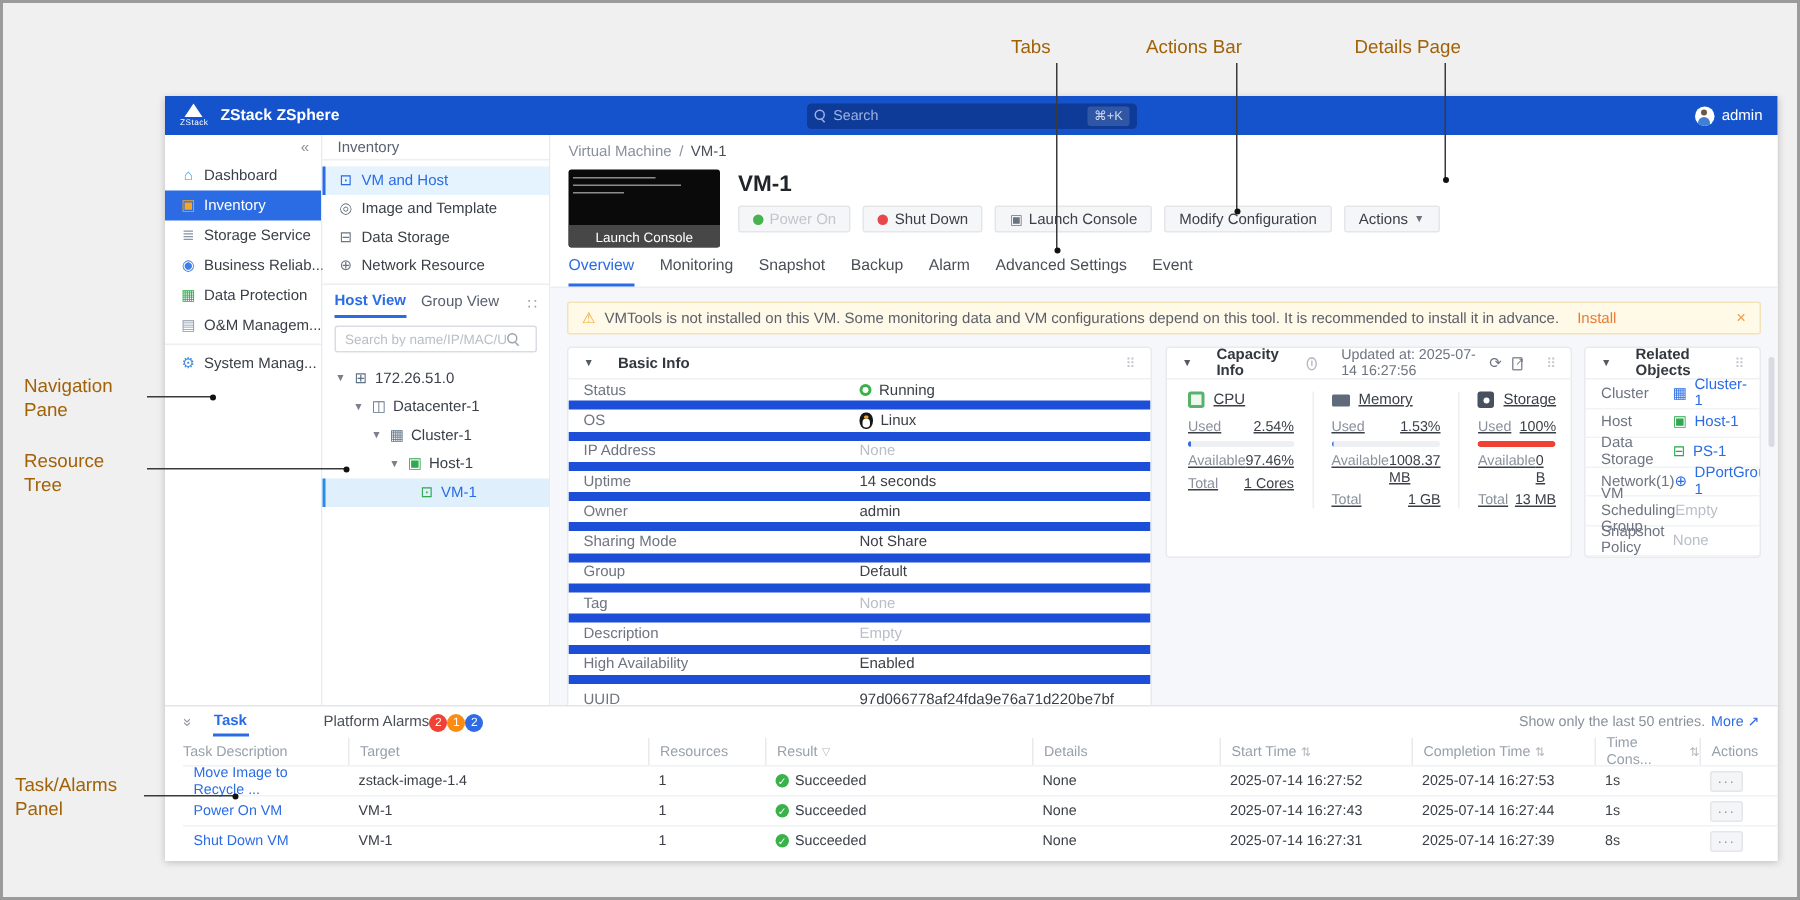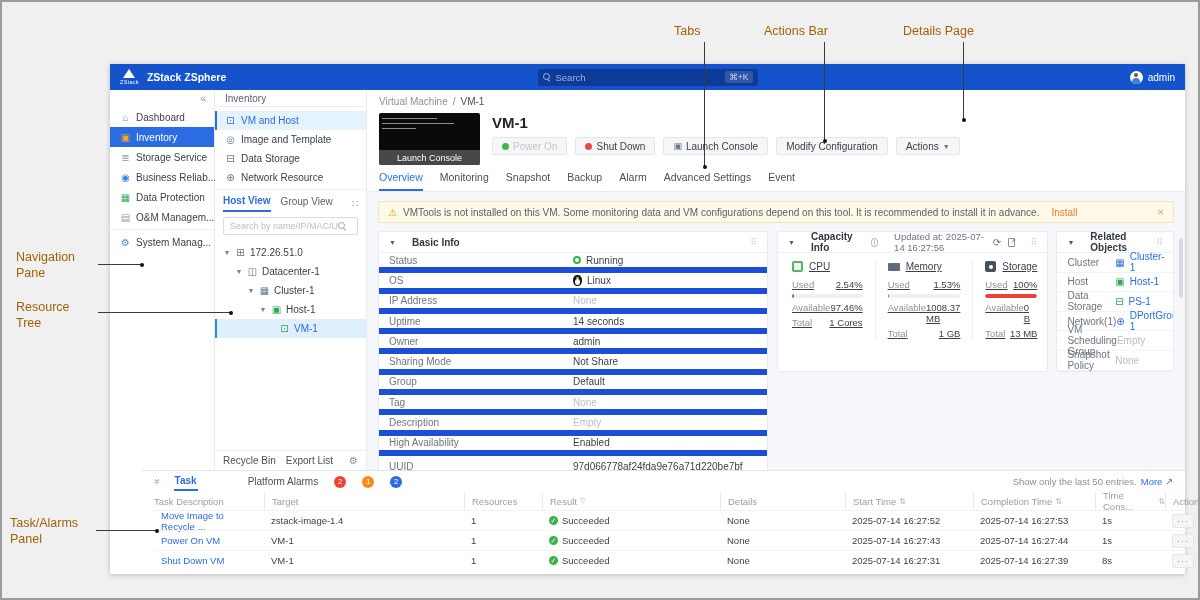--- a/index.html
+++ b/index.html
@@ -175,25 +175,25 @@
   .rlink { color:#2b6ce4; display:flex; align-items:center; gap:5px; cursor:pointer; }
   .ric { font-size:10px; }
   .ric.b::before{ color:#2b6ce4; }
   .ric.g::before{ color:#2fa84f; }
   .ric.cl::before{content:"▦";}
   .ric.ho::before{content:"▣";}
   .ric.ps::before{content:"⊟";}
   .ric.ne::before{content:"⊕";}
 
   
-  .taskpanel { flex:0 0 104px; border-top:1px solid #e2e5e9; background:#fff; display:flex; flex-direction:column;margin-left:32px; }
+  .taskpanel { flex:0 0 104px; border-top:1px solid #e2e5e9; background:#fff; display:flex; flex-direction:column; }
   .tp-head { height:21px; display:flex; align-items:center; padding:0 12px; gap:14px; flex:0 0 auto; }
   .tp-collapse { color:#8a919c; font-size:10px; display:inline-block; transform:rotate(-90deg); }
   .tp-tab { font-weight:bold; color:#2b6ce4; border-bottom:2px solid #2b6ce4; padding:2px 1px 3px; }
-  .tp-tab2 { color:#4a4f57; display:flex; align-items:center; gap:16px;padding-left:36px; }
+  .tp-tab2 { color:#4a4f57; display:flex; align-items:center; gap:0;padding-left:36px; }
   .badge { min-width:12px; height:12px; border-radius:6px; color:#fff; font-size:8px; display:inline-flex; align-items:center; justify-content:center; padding:0 3px; }
   .badge.red{ background:#f04134; } .badge.orange{ background:#fa8c16; } .badge.blue{ background:#2f6be4; }
   .tp-right { margin-left:auto; display:flex; align-items:center; gap:4px; font-size:9.5px; }
   .tp-note { color:#8a919c; }
   .tp-more { color:#2b6ce4; cursor:pointer; }
 
   .ttable { display:grid; grid-template-columns:110px 200px 78px 178px 125px 128px 122px 70px 52px; padding-left:12px; font-size:9.5px; }
   .th { color:#98a0ab; height:18px; display:flex; align-items:center; gap:3px; }
   .th:not(:first-child) { border-left:1px solid #e8eaee; padding-left:7px; }
   .sort { color:#b0b6bf; font-size:8px; }
@@ -343,25 +343,20 @@
           <div class="treerow" style="padding-left:44px;">
             <span class="caret">▼</span>
             <span class="tic ic-hostg"></span>
             <span>Host-1</span>
           </div>
           <div class="treerow selected" style="padding-left:64px;">
             <span class="tic ic-vmg"></span>
             <span>VM-1</span>
           </div>
         </div>
-        <div class="inv-footer">
-          <span>Recycle Bin</span>
-          <span>Export List</span>
-          <span class="ic-gear2"></span>
-        </div>
       </div>
 
       <div class="main">
         <div class="breadcrumb">
           <span>Virtual Machine</span>
           <span>/</span>
           <span class="cur">VM-1</span>
         </div>
 
         <div class="vmheader">

